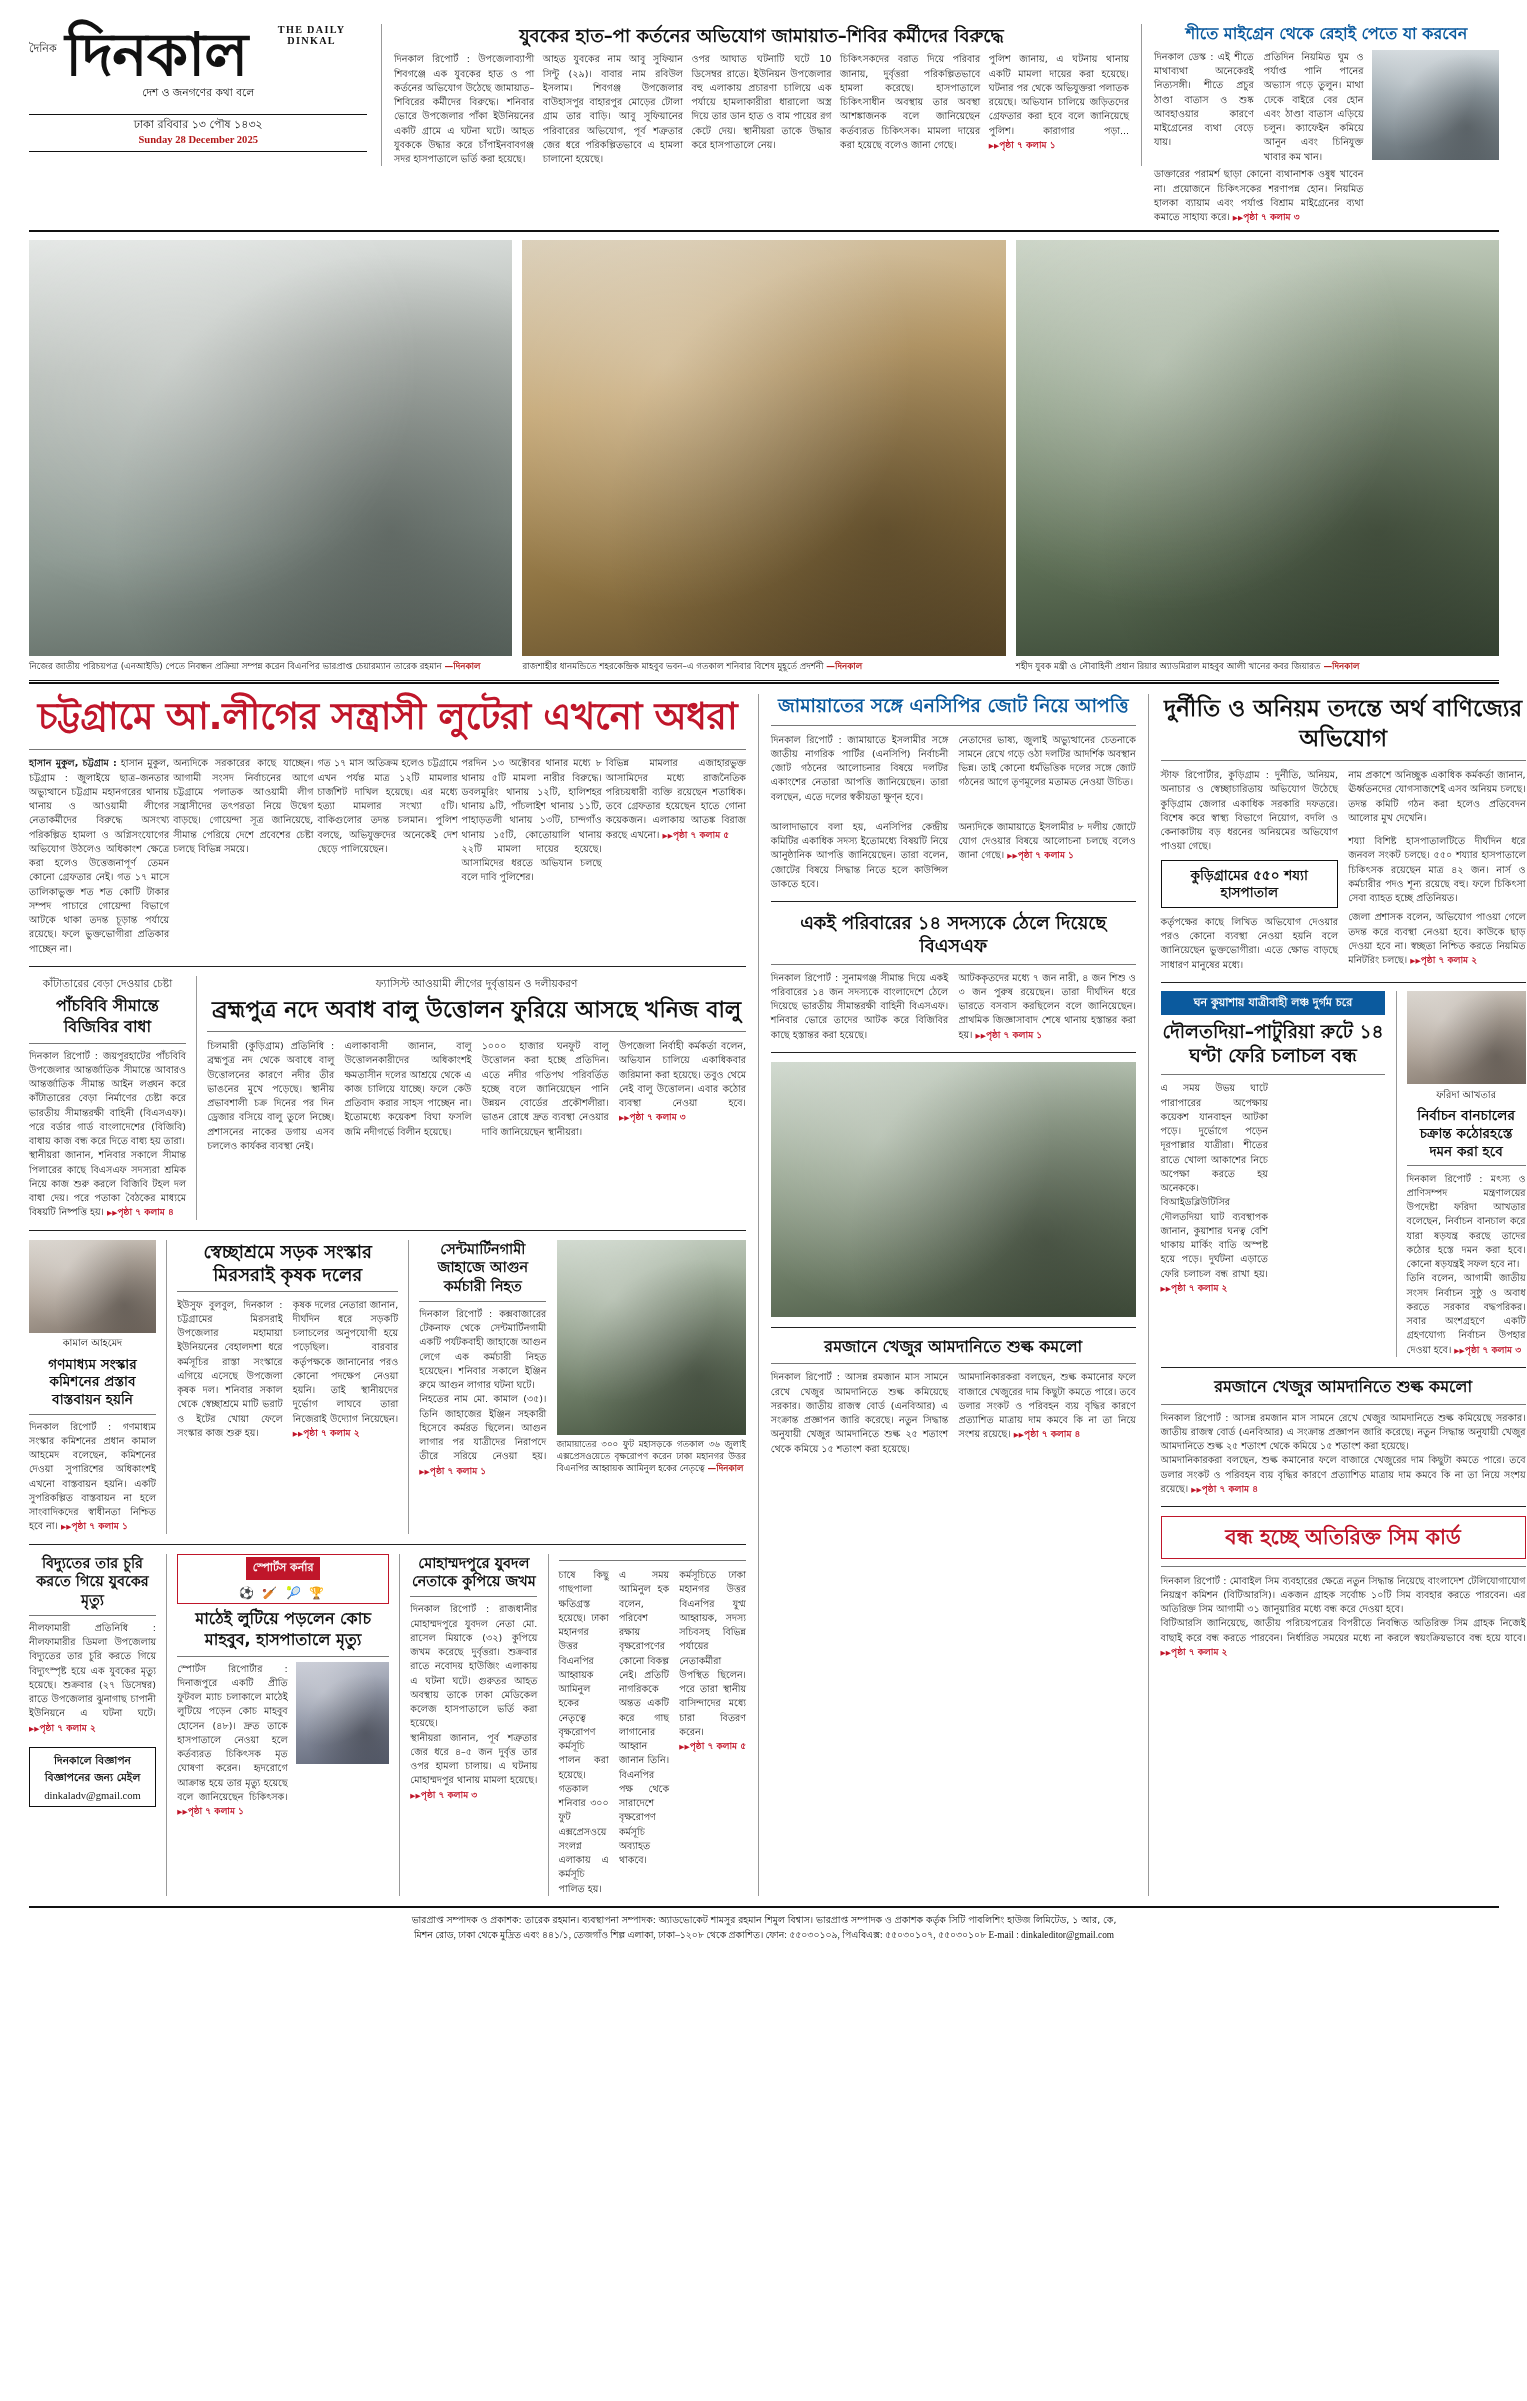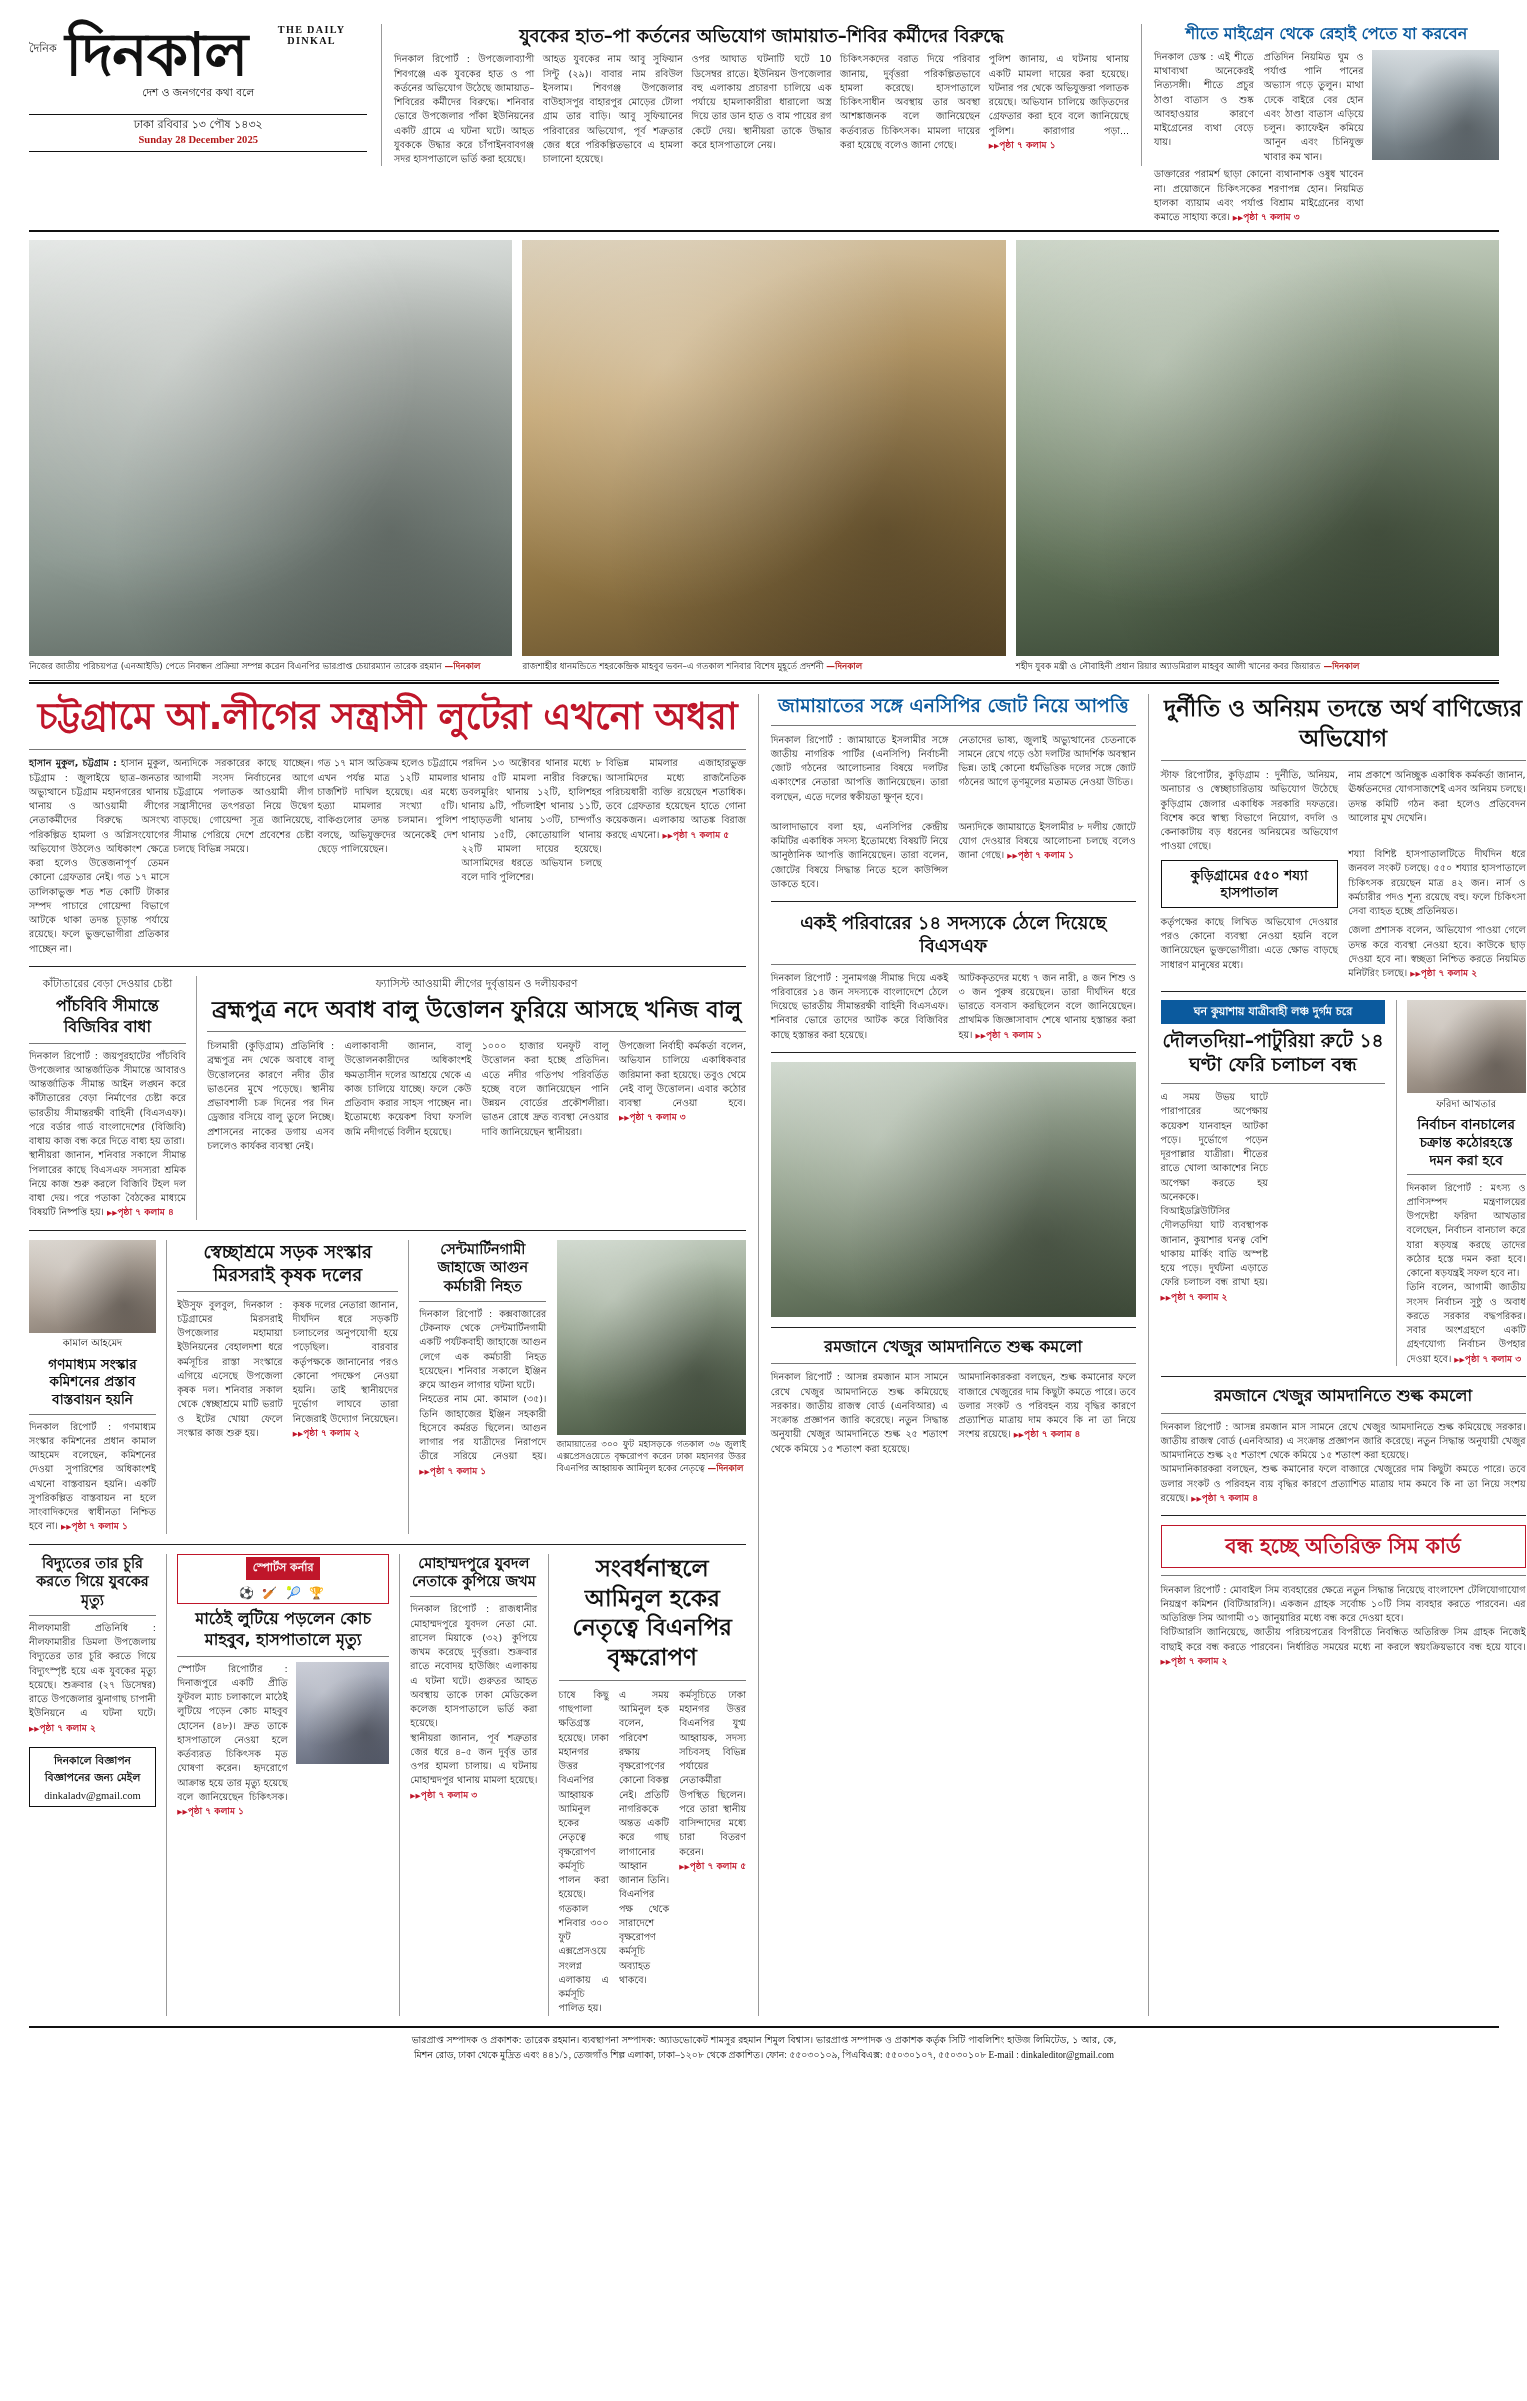--- a/index.html
+++ b/index.html
@@ -505,21 +505,20 @@
               <div class="head-black" style="font-size:14.4px;">মোহাম্মদপুরে যুবদল নেতাকে কুপিয়ে জখম</div>
               <div class="rule-thin" style="margin:5.1px 0;"></div>
               <div class="body-text">দিনকাল রিপোর্ট : রাজধানীর মোহাম্মদপুরে যুবদল নেতা মো. রাসেল মিয়াকে (৩২) কুপিয়ে জখম করেছে দুর্বৃত্তরা। শুক্রবার রাতে নবোদয় হাউজিং এলাকায় এ ঘটনা ঘটে। গুরুতর আহত অবস্থায় তাকে ঢাকা মেডিকেল কলেজ হাসপাতালে ভর্তি করা হয়েছে।</div>
               <div class="body-text">
                 <span>স্থানীয়রা জানান, পূর্ব শত্রুতার জের ধরে ৪–৫ জন দুর্বৃত্ত তার ওপর হামলা চালায়। এ ঘটনায় মোহাম্মদপুর থানায় মামলা হয়েছে।</span>
                 <span class="more">পৃষ্ঠা ৭ কলাম ৩</span>
               </div>
             </div>
             <div class="sep"></div>
             <div>
-              <div class="head-black" style="font-size:23px;">সংবর্ধনাস্থলে আমিনুল হকের নেতৃত্বে বিএনপির বৃক্ষরোপণ</div>
               <div class="rule-thin" style="margin:6.8px 0;"></div>
               <div class="cols3">
                 <div class="body-text">চাষে কিছু গাছপালা ক্ষতিগ্রস্ত হয়েছে। ঢাকা মহানগর উত্তর বিএনপির আহ্বায়ক আমিনুল হকের নেতৃত্বে বৃক্ষরোপণ কর্মসূচি পালন করা হয়েছে। গতকাল শনিবার ৩০০ ফুট এক্সপ্রেসওয়ে সংলগ্ন এলাকায় এ কর্মসূচি পালিত হয়।</div>
                 <div class="body-text">এ সময় আমিনুল হক বলেন, পরিবেশ রক্ষায় বৃক্ষরোপণের কোনো বিকল্প নেই। প্রতিটি নাগরিককে অন্তত একটি করে গাছ লাগানোর আহ্বান জানান তিনি। বিএনপির পক্ষ থেকে সারাদেশে বৃক্ষরোপণ কর্মসূচি অব্যাহত থাকবে।</div>
                 <div class="body-text">
                   <span>কর্মসূচিতে ঢাকা মহানগর উত্তর বিএনপির যুগ্ম আহ্বায়ক, সদস্য সচিবসহ বিভিন্ন পর্যায়ের নেতাকর্মীরা উপস্থিত ছিলেন। পরে তারা স্থানীয় বাসিন্দাদের মধ্যে চারা বিতরণ করেন।</span>
                   <span class="more">পৃষ্ঠা ৭ কলাম ৫</span>
                 </div>
               </div>
             </div>
@@ -590,21 +589,21 @@
       <div class="cols2">
         <div>
           <div class="body-text">স্টাফ রিপোর্টার, কুড়িগ্রাম : দুর্নীতি, অনিয়ম, অনাচার ও স্বেচ্ছাচারিতায় অভিযোগ উঠেছে কুড়িগ্রাম জেলার একাধিক সরকারি দফতরে। বিশেষ করে স্বাস্থ্য বিভাগে নিয়োগ, বদলি ও কেনাকাটায় বড় ধরনের অনিয়মের অভিযোগ পাওয়া গেছে।</div>
           <div class="boxed">
             <div class="box-head">কুড়িগ্রামের ৫৫০ শয্যা হাসপাতাল</div>
           </div>
           <div class="body-text">কর্তৃপক্ষের কাছে লিখিত অভিযোগ দেওয়ার পরও কোনো ব্যবস্থা নেওয়া হয়নি বলে জানিয়েছেন ভুক্তভোগীরা। এতে ক্ষোভ বাড়ছে সাধারণ মানুষের মধ্যে।</div>
         </div>
         <div>
           <div class="body-text">নাম প্রকাশে অনিচ্ছুক একাধিক কর্মকর্তা জানান, ঊর্ধ্বতনদের যোগসাজশেই এসব অনিয়ম চলছে। তদন্ত কমিটি গঠন করা হলেও প্রতিবেদন আলোর মুখ দেখেনি।</div>
-          <div class="body-text" style="margin-top:22px;">শয্যা বিশিষ্ট হাসপাতালটিতে দীর্ঘদিন ধরে জনবল সংকট চলছে। ৫৫০ শয্যার হাসপাতালে চিকিৎসক রয়েছেন মাত্র ৪২ জন। নার্স ও কর্মচারীর পদও শূন্য রয়েছে বহু। ফলে চিকিৎসা সেবা ব্যাহত হচ্ছে প্রতিনিয়ত।</div>
+          <div class="body-text" style="margin-top:9px;">শয্যা বিশিষ্ট হাসপাতালটিতে দীর্ঘদিন ধরে জনবল সংকট চলছে। ৫৫০ শয্যার হাসপাতালে চিকিৎসক রয়েছেন মাত্র ৪২ জন। নার্স ও কর্মচারীর পদও শূন্য রয়েছে বহু। ফলে চিকিৎসা সেবা ব্যাহত হচ্ছে প্রতিনিয়ত।</div>
           <div class="body-text" style="margin-top:5.1px;">
             <span>জেলা প্রশাসক বলেন, অভিযোগ পাওয়া গেলে তদন্ত করে ব্যবস্থা নেওয়া হবে। কাউকে ছাড় দেওয়া হবে না। স্বচ্ছতা নিশ্চিত করতে নিয়মিত মনিটরিং চলছে।</span>
             <span class="more">পৃষ্ঠা ৭ কলাম ২</span>
           </div>
         </div>
       </div>
 
       <div class="rule" style="margin:10.2px 0 8.5px;"></div>
 
       <div style="display:grid;grid-template-columns:1fr 0.8px 119px;gap:0 10.2px;">

